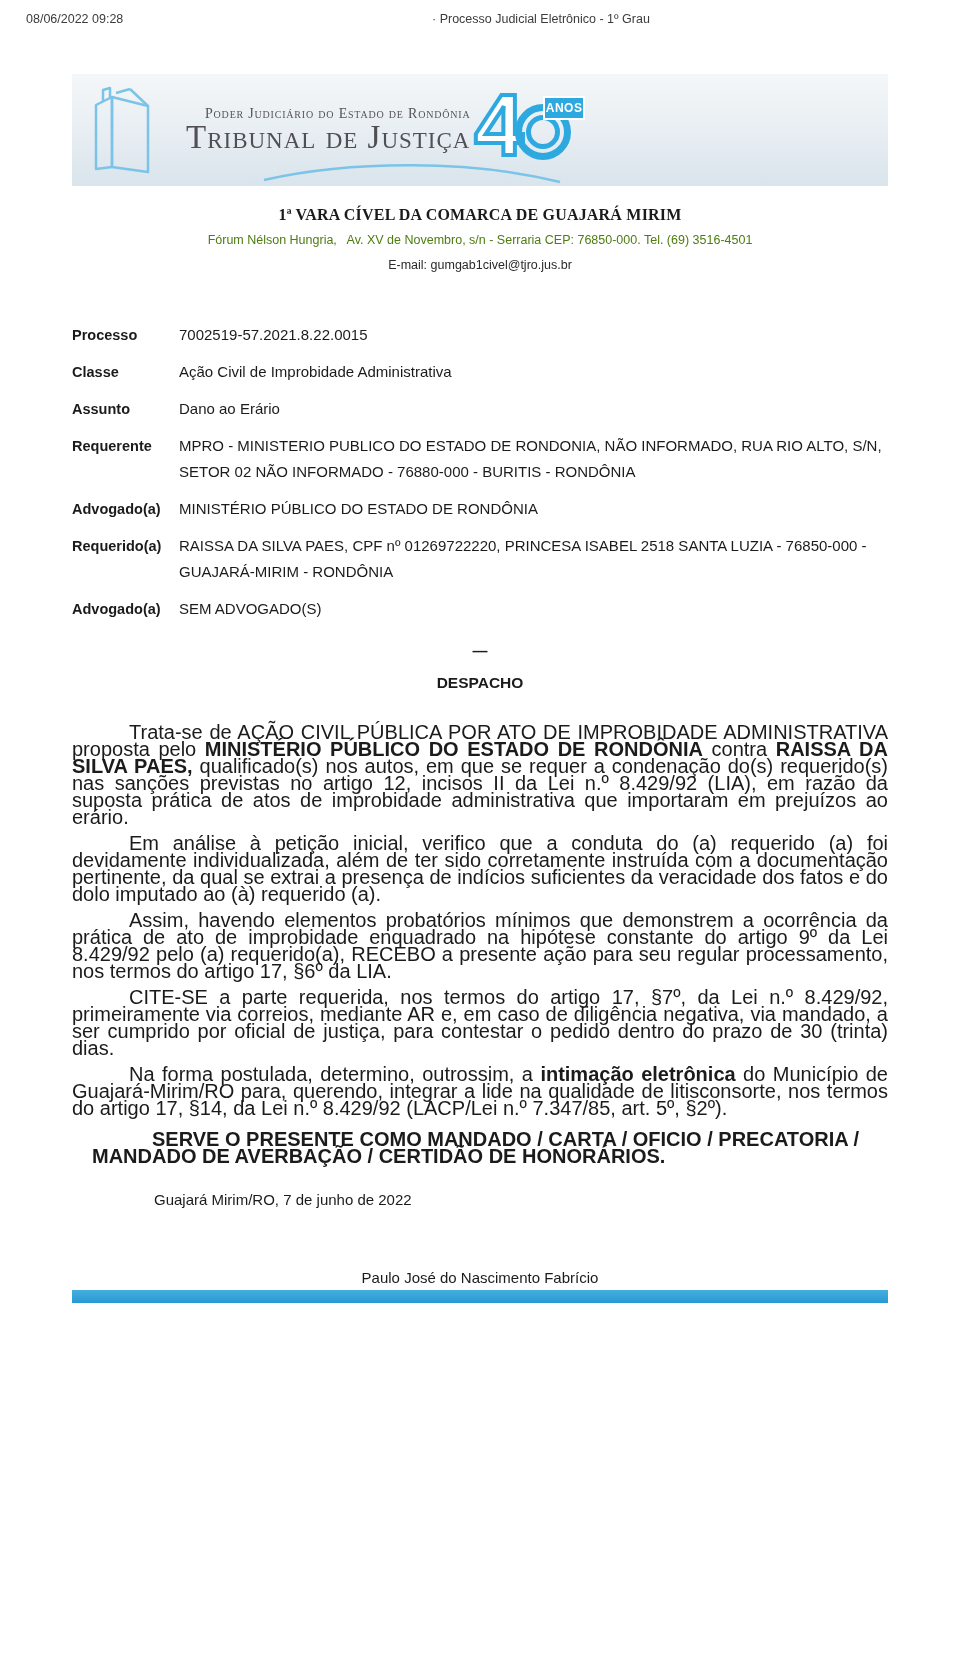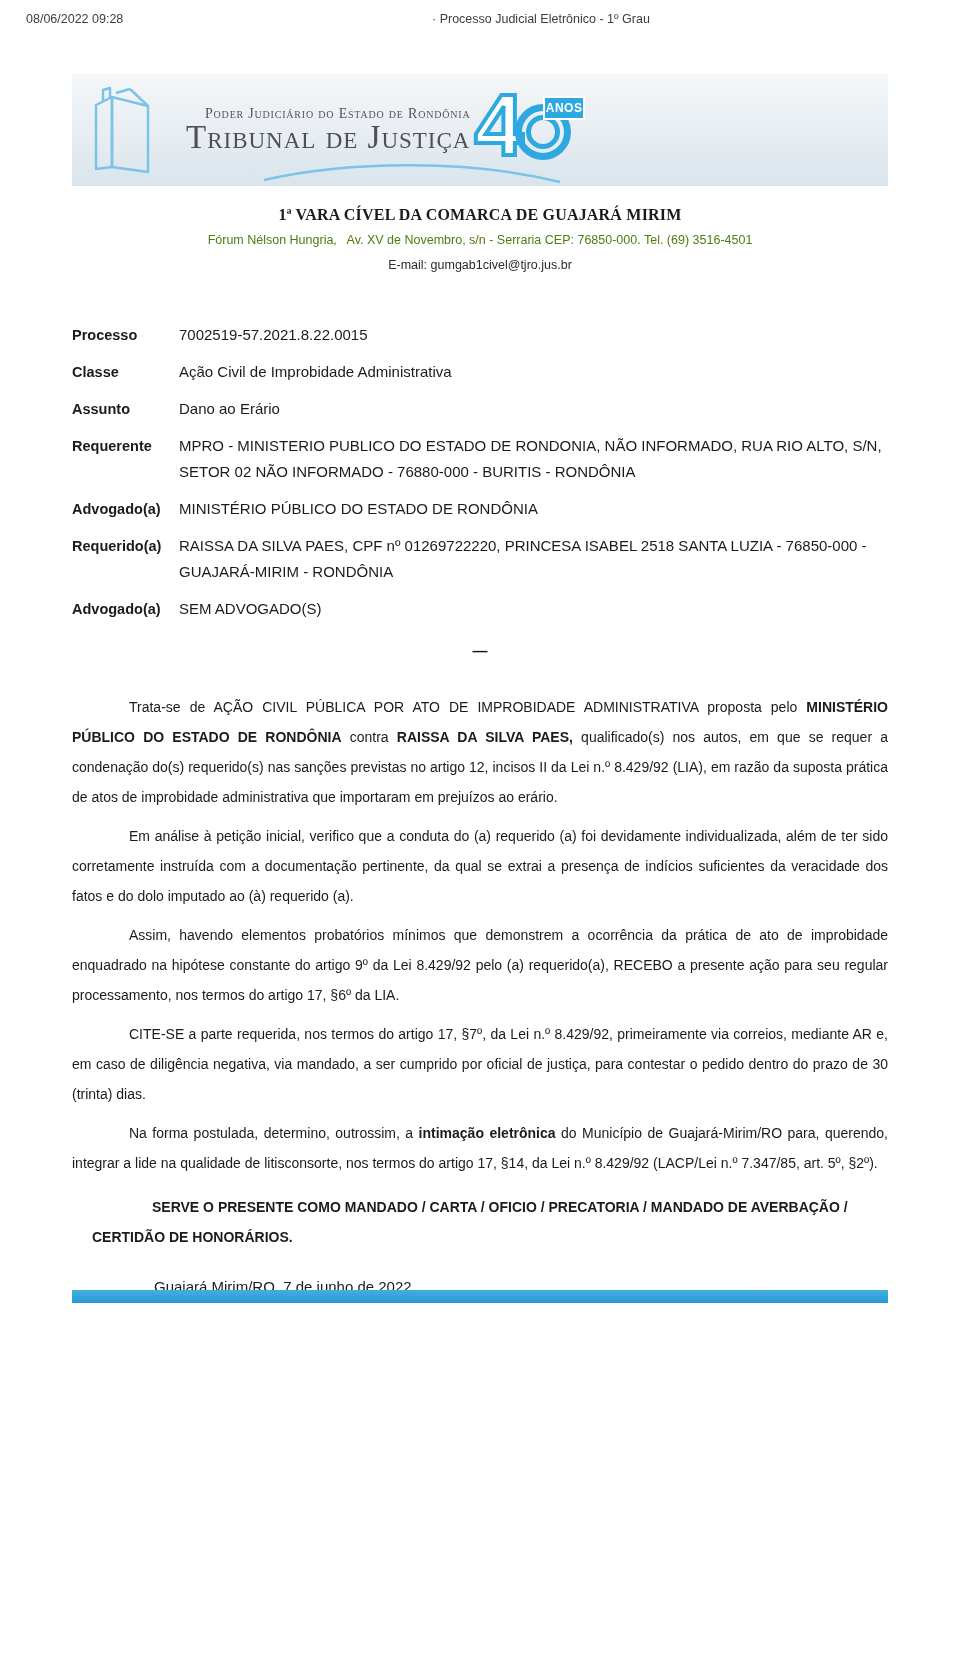--- a/index.html
+++ b/index.html
@@ -143,22 +143,22 @@
   .decision-title {
     margin-top: 6px;
     text-align: center;
     font-weight: bold;
     font-size: 15.5px;
     line-height: 26px;
   }
   .paragraphs { margin-top: 28px; }
   .paragraphs p {
     margin: 0 0 9px 0;
-    font-size: 14px;
-    line-height: 30px;
+    font-size: 20px;
+    line-height: 17px;
     text-align: justify;
     text-indent: 57px;
   }
   p.serve {
     font-weight: bold;
     text-align: left;
     text-indent: 60px;
     margin: 14px 0 22px 20px;
   }
   .date-line {
@@ -246,20 +246,21 @@
       <span class="info-value">MINISTÉRIO PÚBLICO DO ESTADO DE RONDÔNIA</span>
 
       <span class="info-label">Requerido(a)</span>
       <span class="info-value">RAISSA DA SILVA PAES, CPF nº 01269722220, PRINCESA ISABEL 2518 SANTA LUZIA - 76850-000 - GUAJARÁ-MIRIM - RONDÔNIA</span>
 
       <span class="info-label">Advogado(a)</span>
       <span class="info-value">SEM ADVOGADO(S)</span>
     </div>
 
     <div class="divider">—</div>
+    <div class="decision-title">DESPACHO</div>
 
     <div class="paragraphs">
       <p><span>Trata-se de AÇÃO CIVIL PÚBLICA POR ATO DE IMPROBIDADE ADMINISTRATIVA proposta pelo </span><span style="font-weight: bold;">MINISTÉRIO PÚBLICO DO ESTADO DE RONDÔNIA</span><span> contra </span><span style="font-weight: bold;">RAISSA DA SILVA PAES,</span><span> qualificado(s) nos autos, em que se requer a condenação do(s) requerido(s) nas sanções previstas no artigo 12, incisos II da Lei n.º 8.429/92 (LIA), em razão da suposta prática de atos de improbidade administrativa que importaram em prejuízos ao erário.</span></p>
       <p><span>Em análise à petição inicial, verifico que a conduta do (a) requerido (a) foi devidamente individualizada, além de ter sido corretamente instruída com a documentação pertinente, da qual se extrai a presença de indícios suficientes da veracidade dos fatos e do dolo imputado ao (à) requerido (a).</span></p>
       <p><span>Assim, havendo elementos probatórios mínimos que demonstrem a ocorrência da prática de ato de improbidade enquadrado na hipótese constante do artigo 9º da Lei 8.429/92 pelo (a) requerido(a), RECEBO a presente ação para seu regular processamento, nos termos do artigo 17, §6º da LIA.</span></p>
       <p><span style="font-weight: normal;">CITE-SE</span><span> a parte requerida, nos termos do artigo 17, §7º, da Lei n.º 8.429/92, primeiramente via correios, mediante AR e, em caso de diligência negativa, via mandado, a ser cumprido por oficial de justiça, para contestar o pedido dentro do prazo de 30 (trinta) dias.</span></p>
       <p><span>Na forma postulada, determino, outrossim, a </span><span style="font-weight: bold;">intimação eletrônica</span><span> do Município de Guajará-Mirim/RO para, querendo, integrar a lide na qualidade de litisconsorte, nos termos do artigo 17, §14, da Lei n.º 8.429/92 (LACP/Lei n.º 7.347/85, art. 5º, §2º).</span></p>
       <p class="serve"><span style="font-weight: bold;">SERVE O PRESENTE COMO MANDADO / CARTA / OFICIO / PRECATORIA / MANDADO DE AVERBAÇÃO / CERTIDÃO DE HONORÁRIOS.</span></p>
     </div>
 

